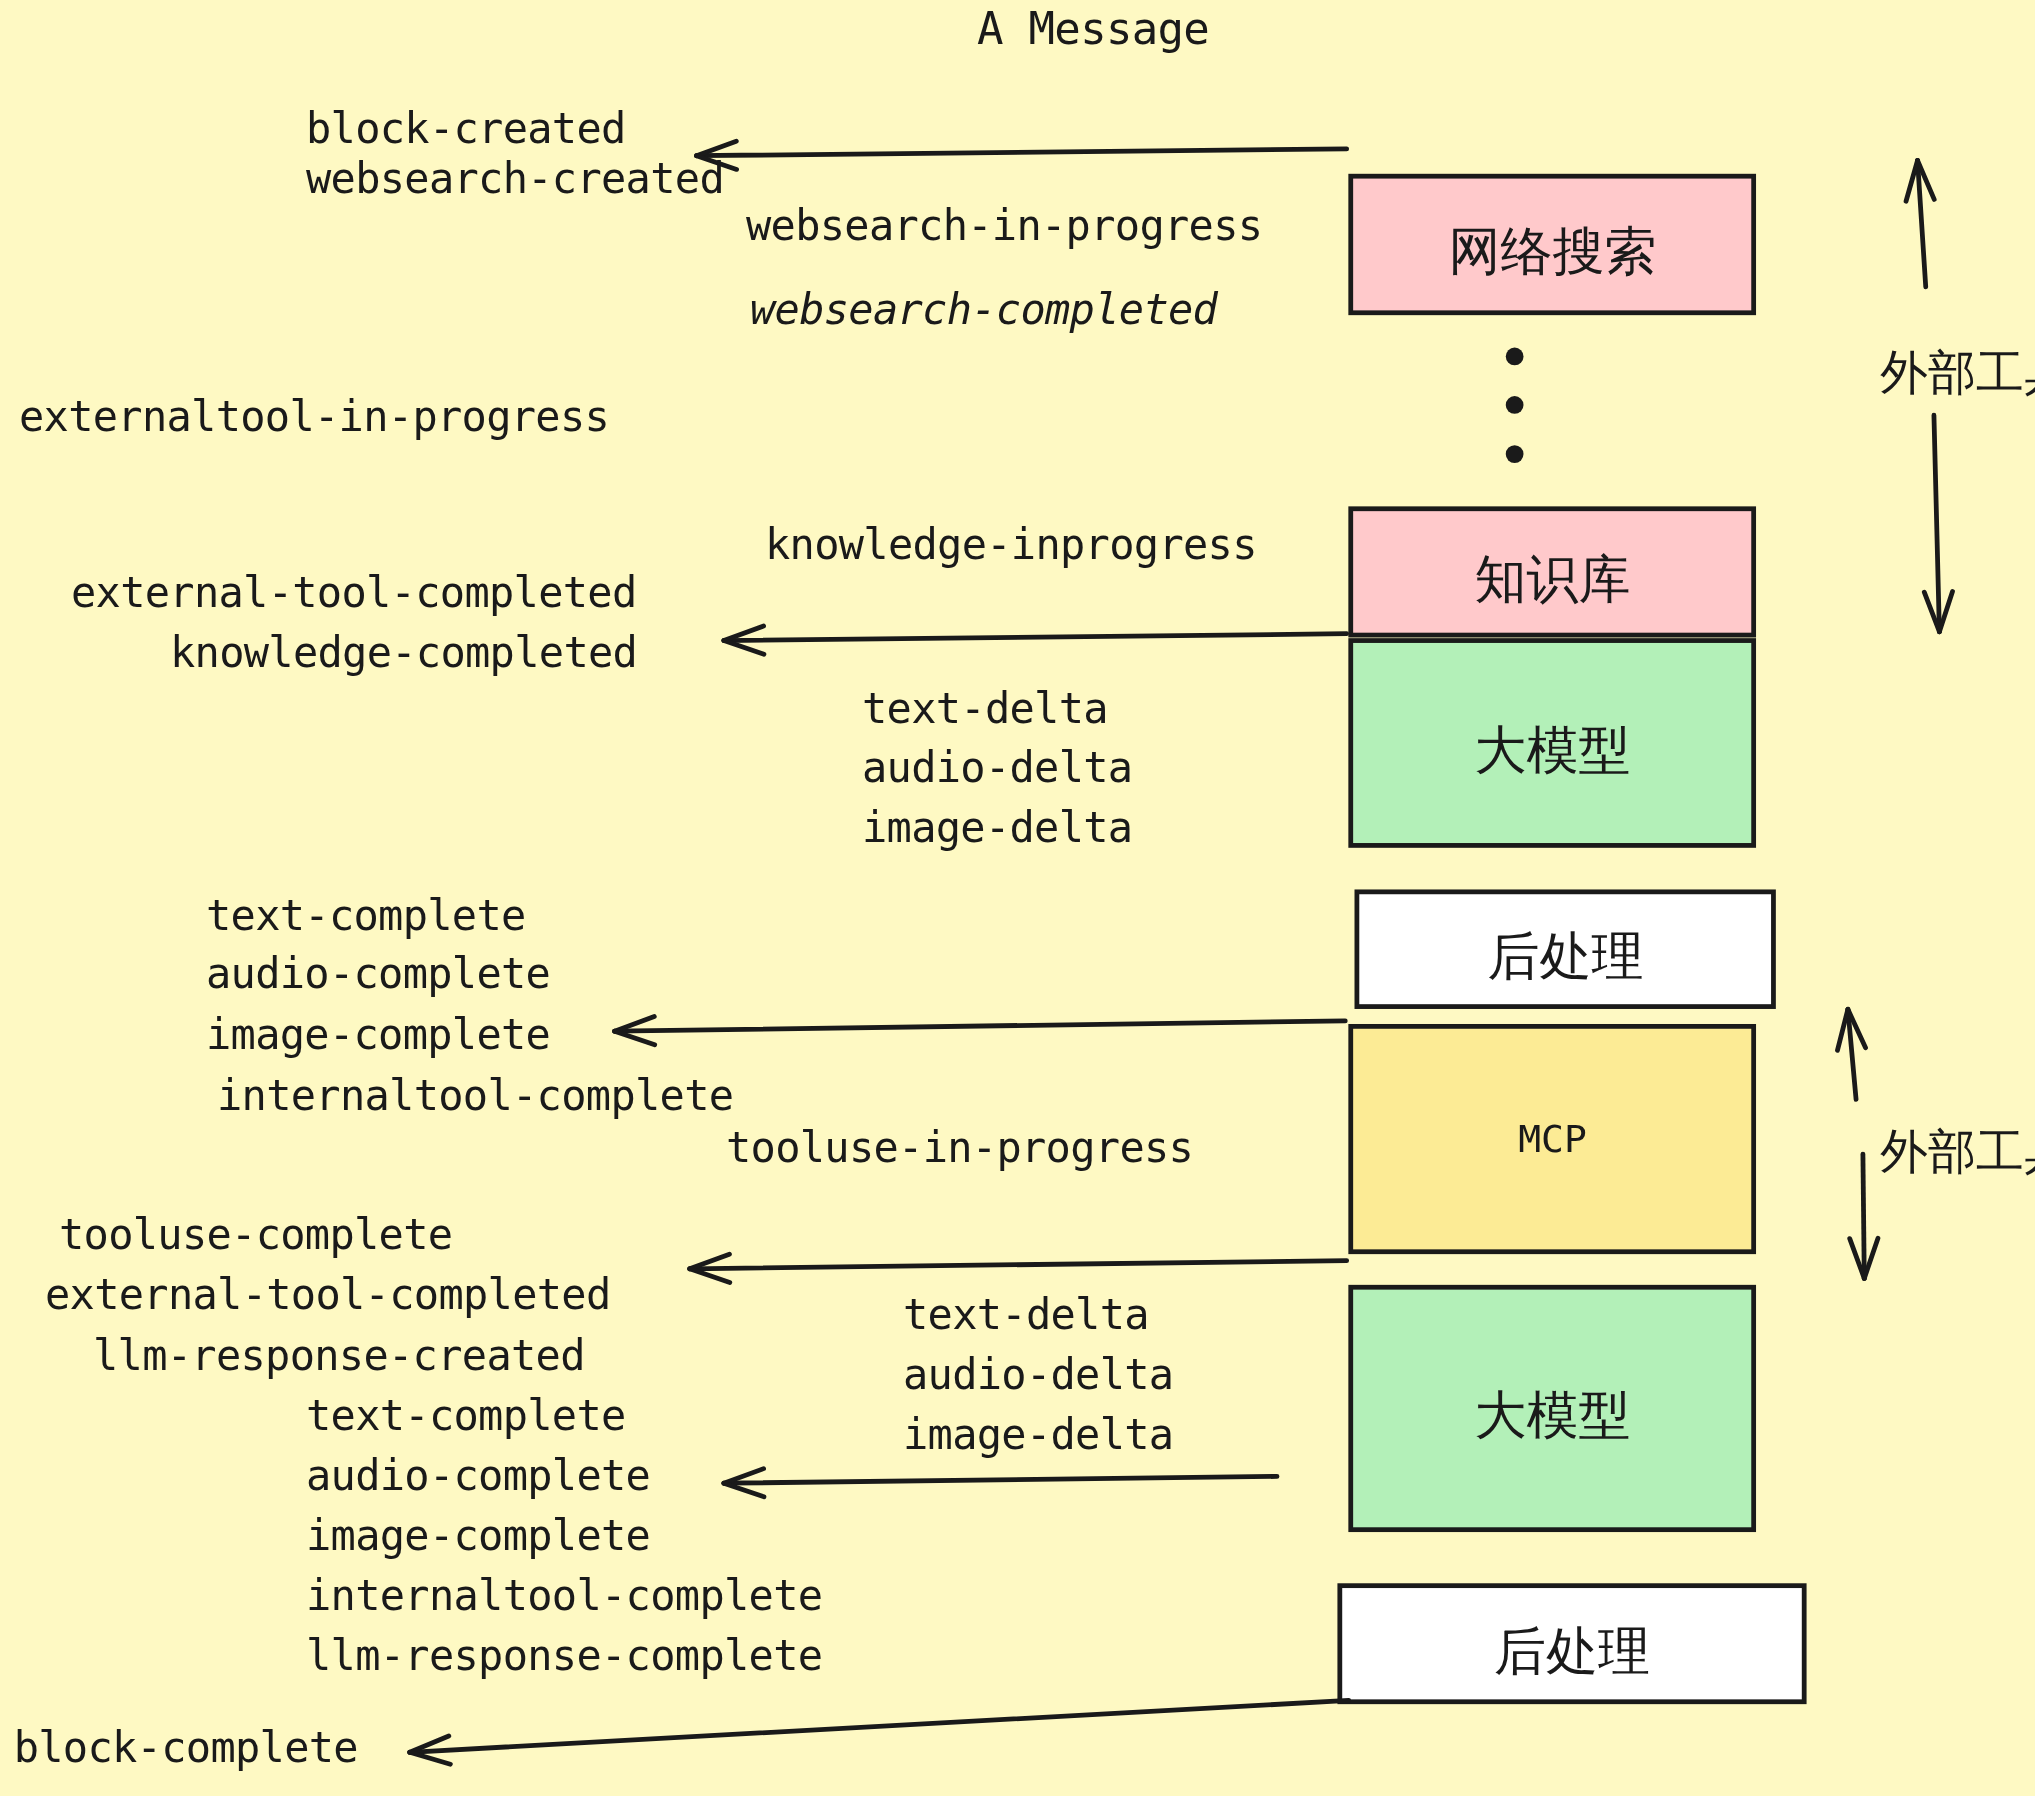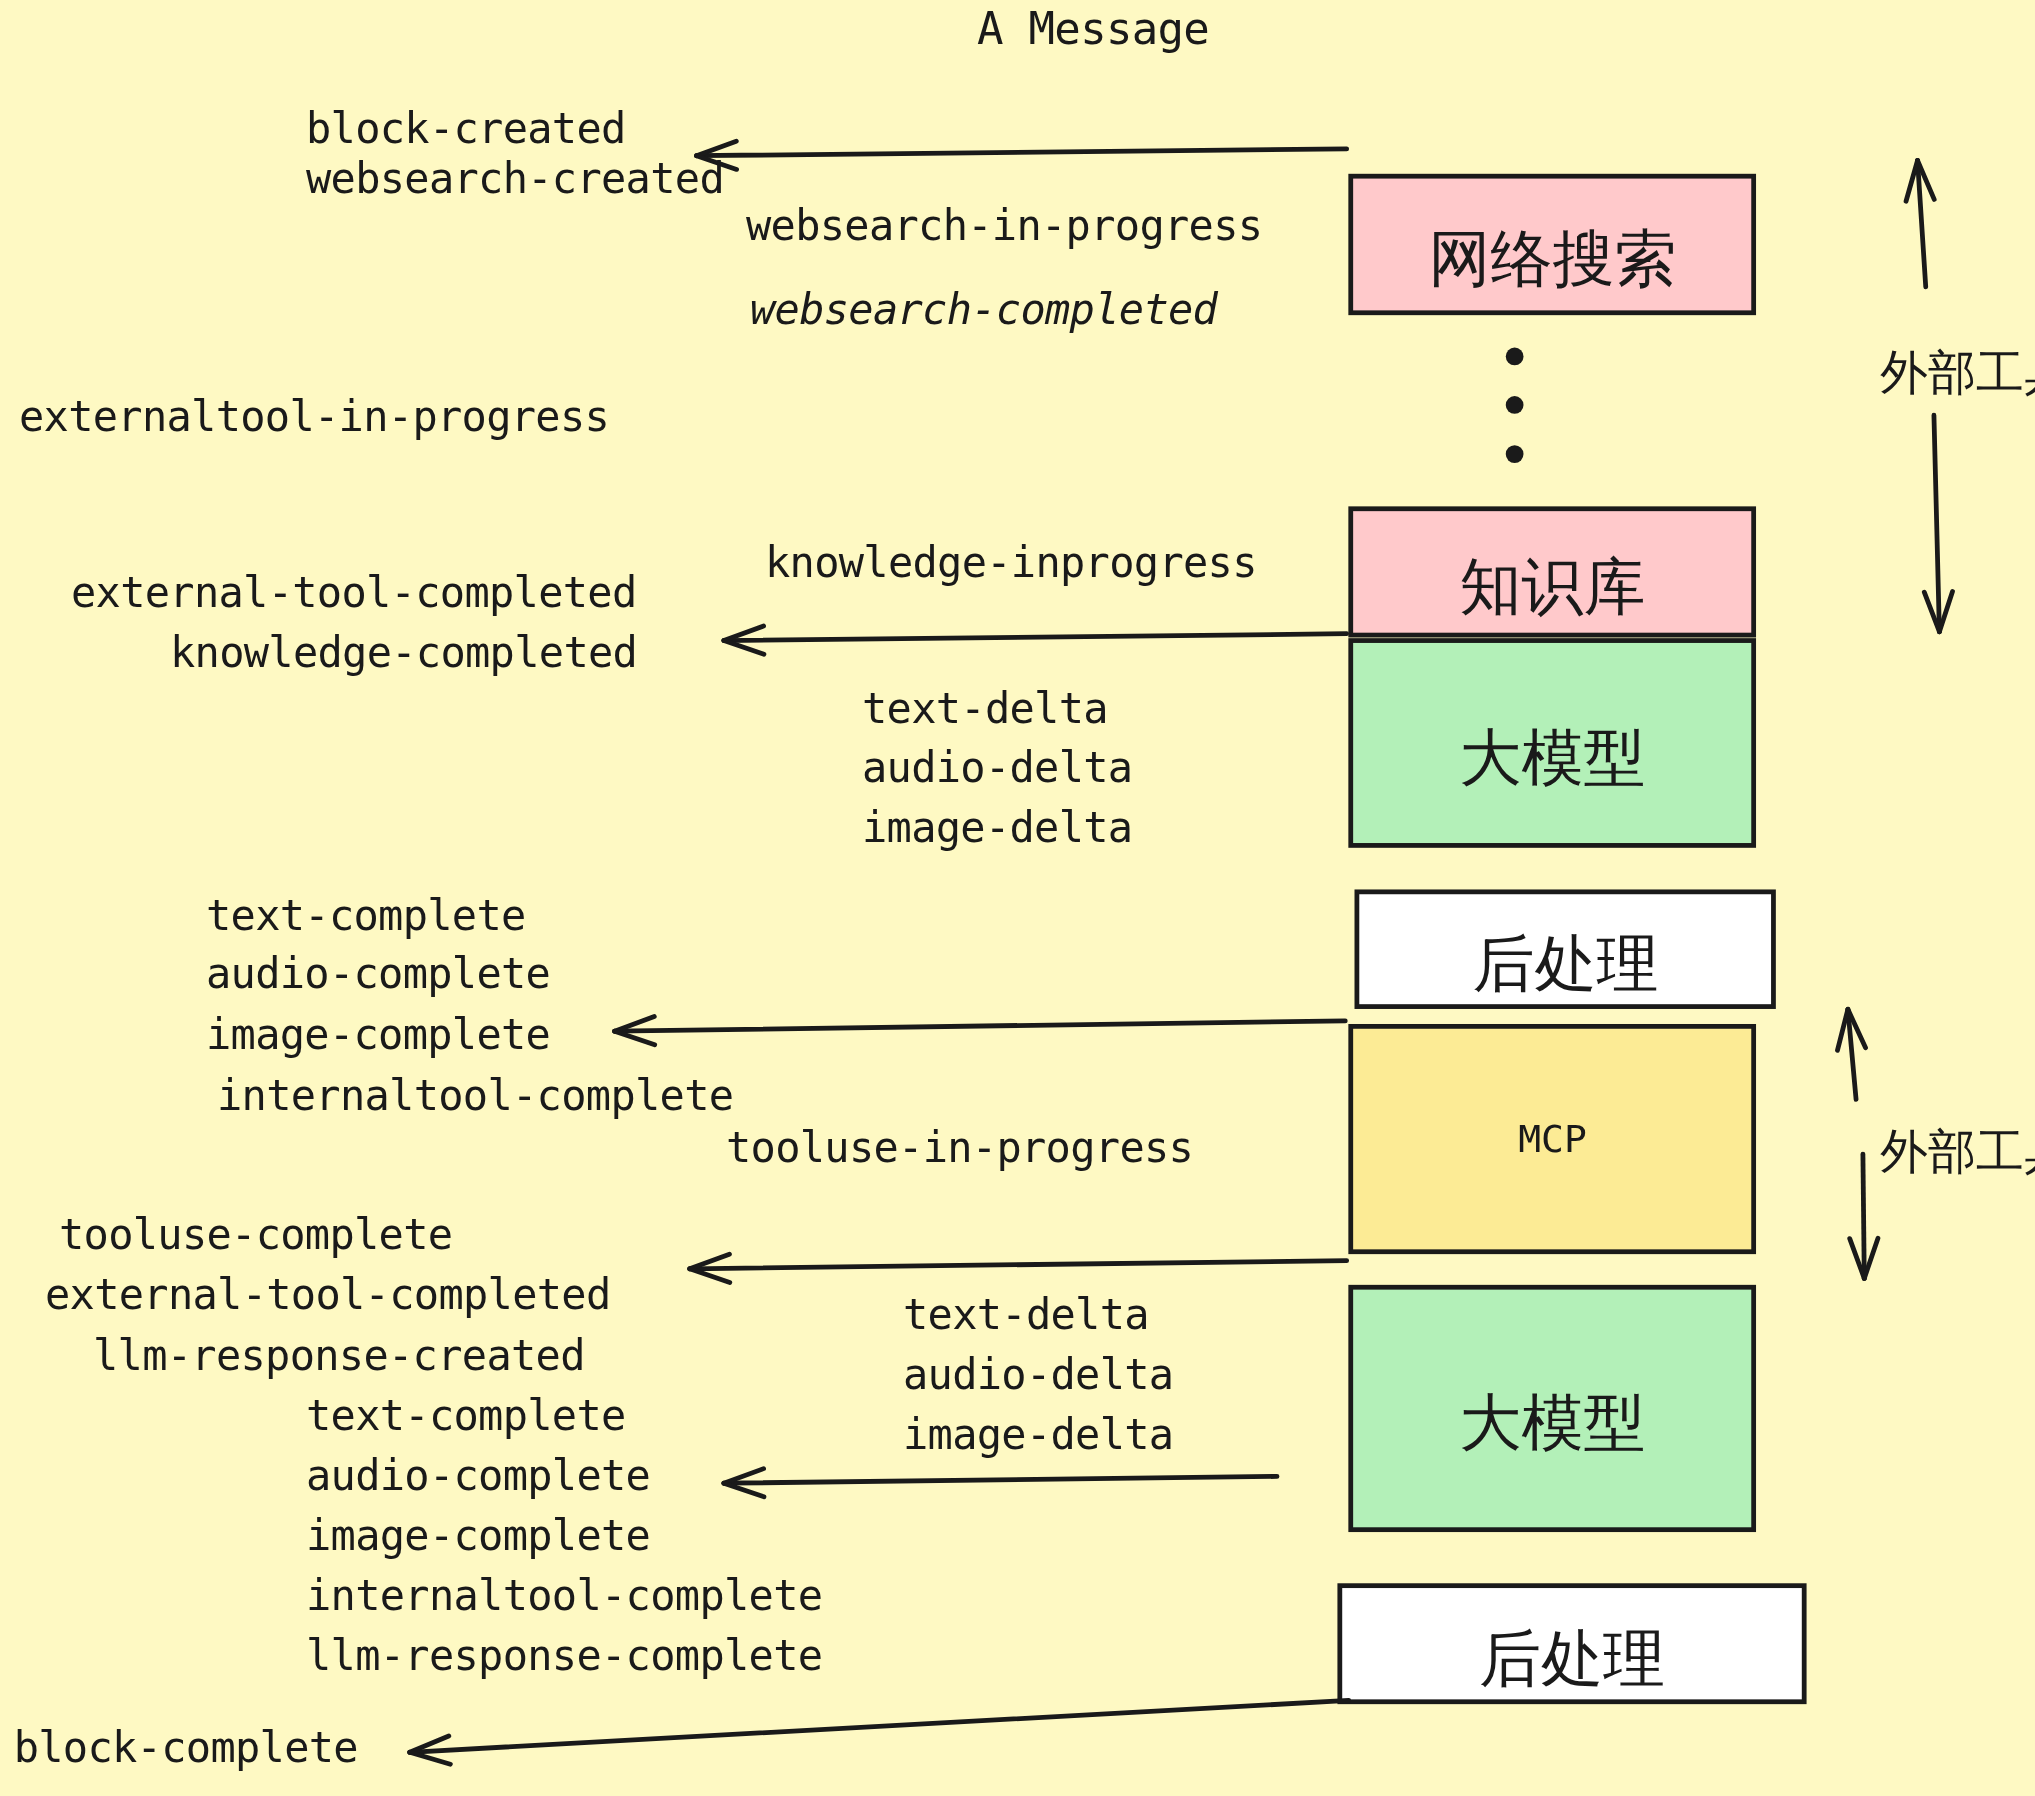--- a/index.html
+++ b/index.html
@@ -26,21 +26,21 @@
     position:absolute;
     font-family:"DejaVu Sans Mono", monospace;
     font-size:44px;
     color:#1a1a1a;
     white-space:nowrap;
     letter-spacing:-0.7px;
   }
   .boxlabel{
     position:absolute;
     font-family:"DejaVu Sans", sans-serif;
-    font-size:62px;
+    font-size:52px;
     color:#1a1a1a;
     white-space:nowrap;
     text-align:center;
   }
   .boxlabel.mono{
     font-family:"DejaVu Sans Mono", monospace;
     font-size:38px;
   }
   .sidelabel{
     position:absolute;
@@ -125,21 +125,21 @@
   </svg>
 
   <div class="title" style="left:977px; top:3.4px;">A Message</div>
 
   <div id="events-layer">
       <div class="evt" style="left: 306px; top: 108px;">block-created</div>
       <div class="evt" style="left: 306px; top: 158px;">websearch-created</div>
       <div class="evt" style="left: 746px; top: 205px;">websearch-in-progress</div>
       <div class="evt" style="left: 750px; top: 289px; font-style: italic;">websearch-completed</div>
       <div class="evt" style="left: 19px; top: 396px;">externaltool-in-progress</div>
-      <div class="evt" style="left: 765px; top: 542px;">knowledge-inprogress</div>
+      <div class="evt" style="left: 765px; top: 524px;">knowledge-inprogress</div>
       <div class="evt" style="left: 71px; top: 572px;">external-tool-completed</div>
       <div class="evt" style="left: 170px; top: 632px; text-align: right;">knowledge-completed</div>
       <div class="evt" style="left: 862px; top: 688px;">text-delta</div>
       <div class="evt" style="left: 862px; top: 747px;">audio-delta</div>
       <div class="evt" style="left: 862px; top: 807px;">image-delta</div>
       <div class="evt" style="left: 206px; top: 895px;">text-complete</div>
       <div class="evt" style="left: 206px; top: 953px;">audio-complete</div>
       <div class="evt" style="left: 206px; top: 1014px;">image-complete</div>
       <div class="evt" style="left: 217px; top: 1075px;">internaltool-complete</div>
       <div class="evt" style="left: 726px; top: 1127px;">tooluse-in-progress</div>

